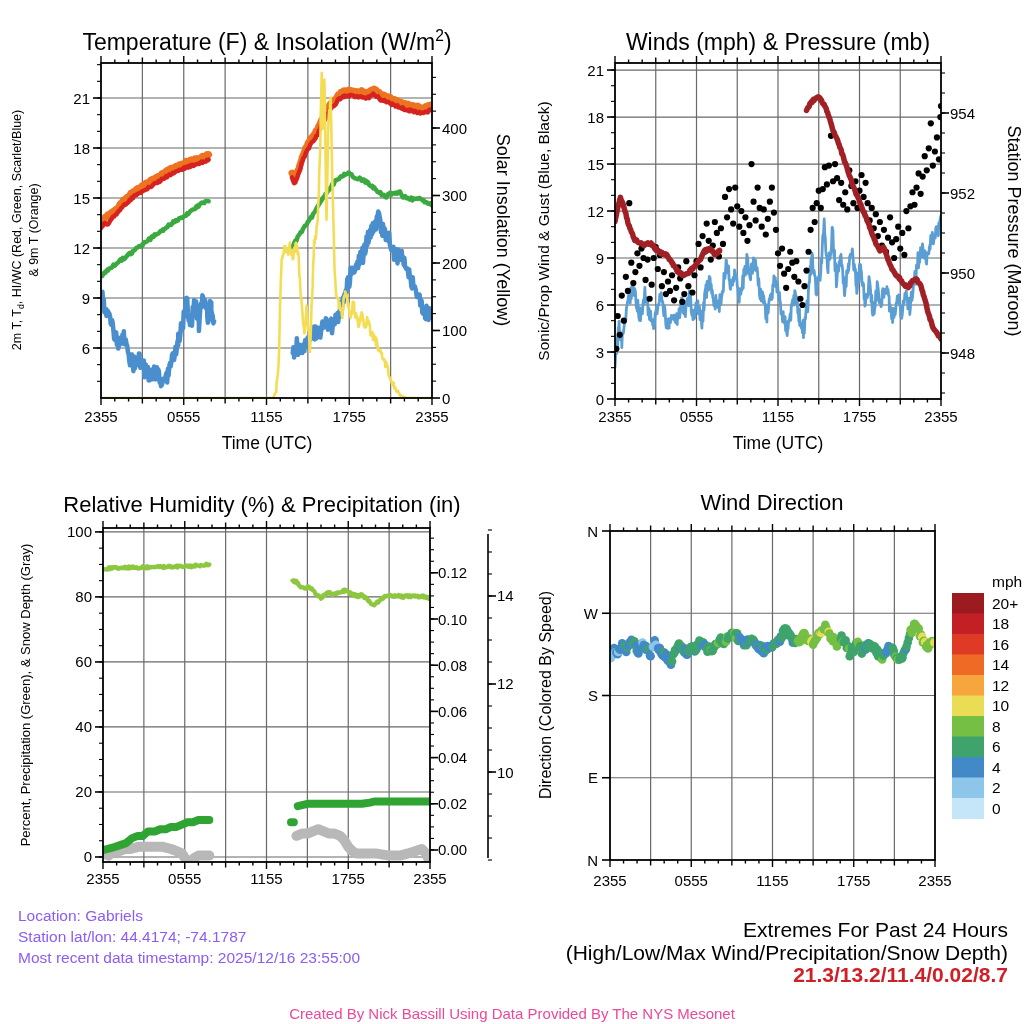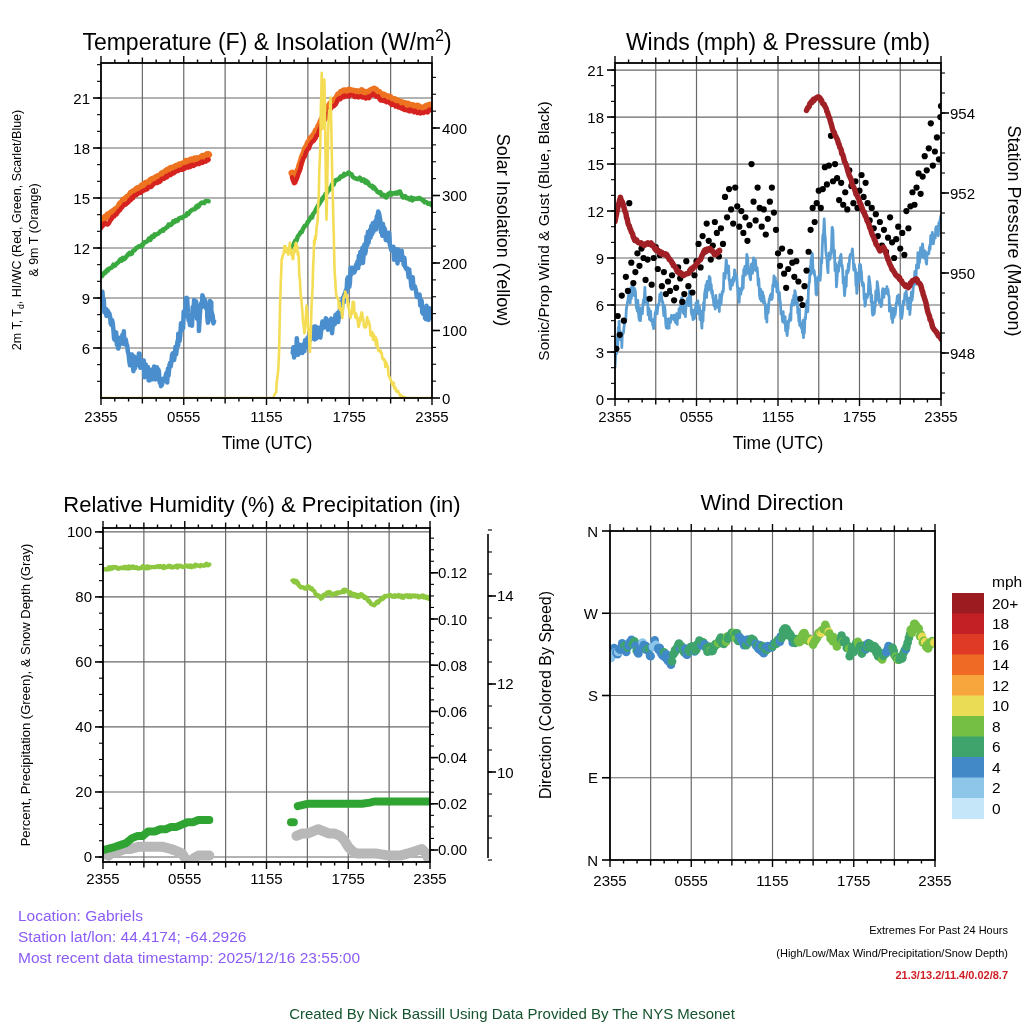--- a/index.html
+++ b/index.html
@@ -1,23 +1,23 @@
 <!DOCTYPE html>
 <html><head>
 <meta charset="utf-8">
 <style>
   html,body{margin:0;padding:0;background:#ffffff;}
   .figure{position:relative;width:1024px;height:1024px;background:#ffffff;overflow:hidden;
           font-family:"Liberation Sans",sans-serif;}
   svg{position:absolute;left:0;top:0;}
   svg text{font-family:"Liberation Sans",sans-serif;fill:#000;}
   .footer-left{position:absolute;left:18px;top:905px;font-size:15.5px;line-height:21px;color:#8b5cf6;}
-  .footer-right{position:absolute;right:16px;top:919px;text-align:right;font-size:11px;line-height:22.5px;color:#000;}
+  .footer-right{position:absolute;right:16px;top:919px;text-align:right;font-size:21px;line-height:22.5px;color:#000;}
   .extremes-values{font-weight:bold;}
-  .footer-credit{position:absolute;left:0;top:1005px;width:100%;text-align:center;font-size:15px;color:#14532d;}
+  .footer-credit{position:absolute;left:0;top:1005px;width:100%;text-align:center;font-size:15px;color:#ec4899;}
 </style>
 </head>
 <body>
 
 <div class="figure">
   <svg id="charts" width="1024" height="1024" viewBox="0 0 1024 1024">
       <g>
         <clipPath id="clip-temp-insolation">
           <rect x="101" y="63" width="331" height="335"></rect>
         </clipPath>
@@ -1126,21 +1126,21 @@
           <rect x="952" y="777.5" width="32" height="21" fill="#8ec6e9"></rect>
           <text x="992" y="793.25" font-size="15.5" text-anchor="start">2</text>
           <rect x="952" y="798" width="32" height="21" fill="#c4e6f8"></rect>
           <text x="992" y="813.75" font-size="15.5" text-anchor="start">0</text>
         </g>
       </g>
     </svg>
 
   <div class="footer-left">
     <div>Location: Gabriels</div>
-    <div>Station lat/lon: 44.4174; -64.2926</div>
+    <div>Station lat/lon: 44.4174; -74.1787</div>
     <div>Most recent data timestamp: 2025/12/16 23:55:00</div>
   </div>
 
   <div class="footer-right">
     <div>Extremes For Past 24 Hours</div>
     <div>(High/Low/Max Wind/Precipitation/Snow Depth)</div>
     <div class="extremes-values" id="extremes-values" style="color: rgb(208, 32, 39);">21.3/13.2/11.4/0.02/8.7</div>
   </div>
 
   <div class="footer-credit">Created By Nick Bassill Using Data Provided By The NYS Mesonet</div>

